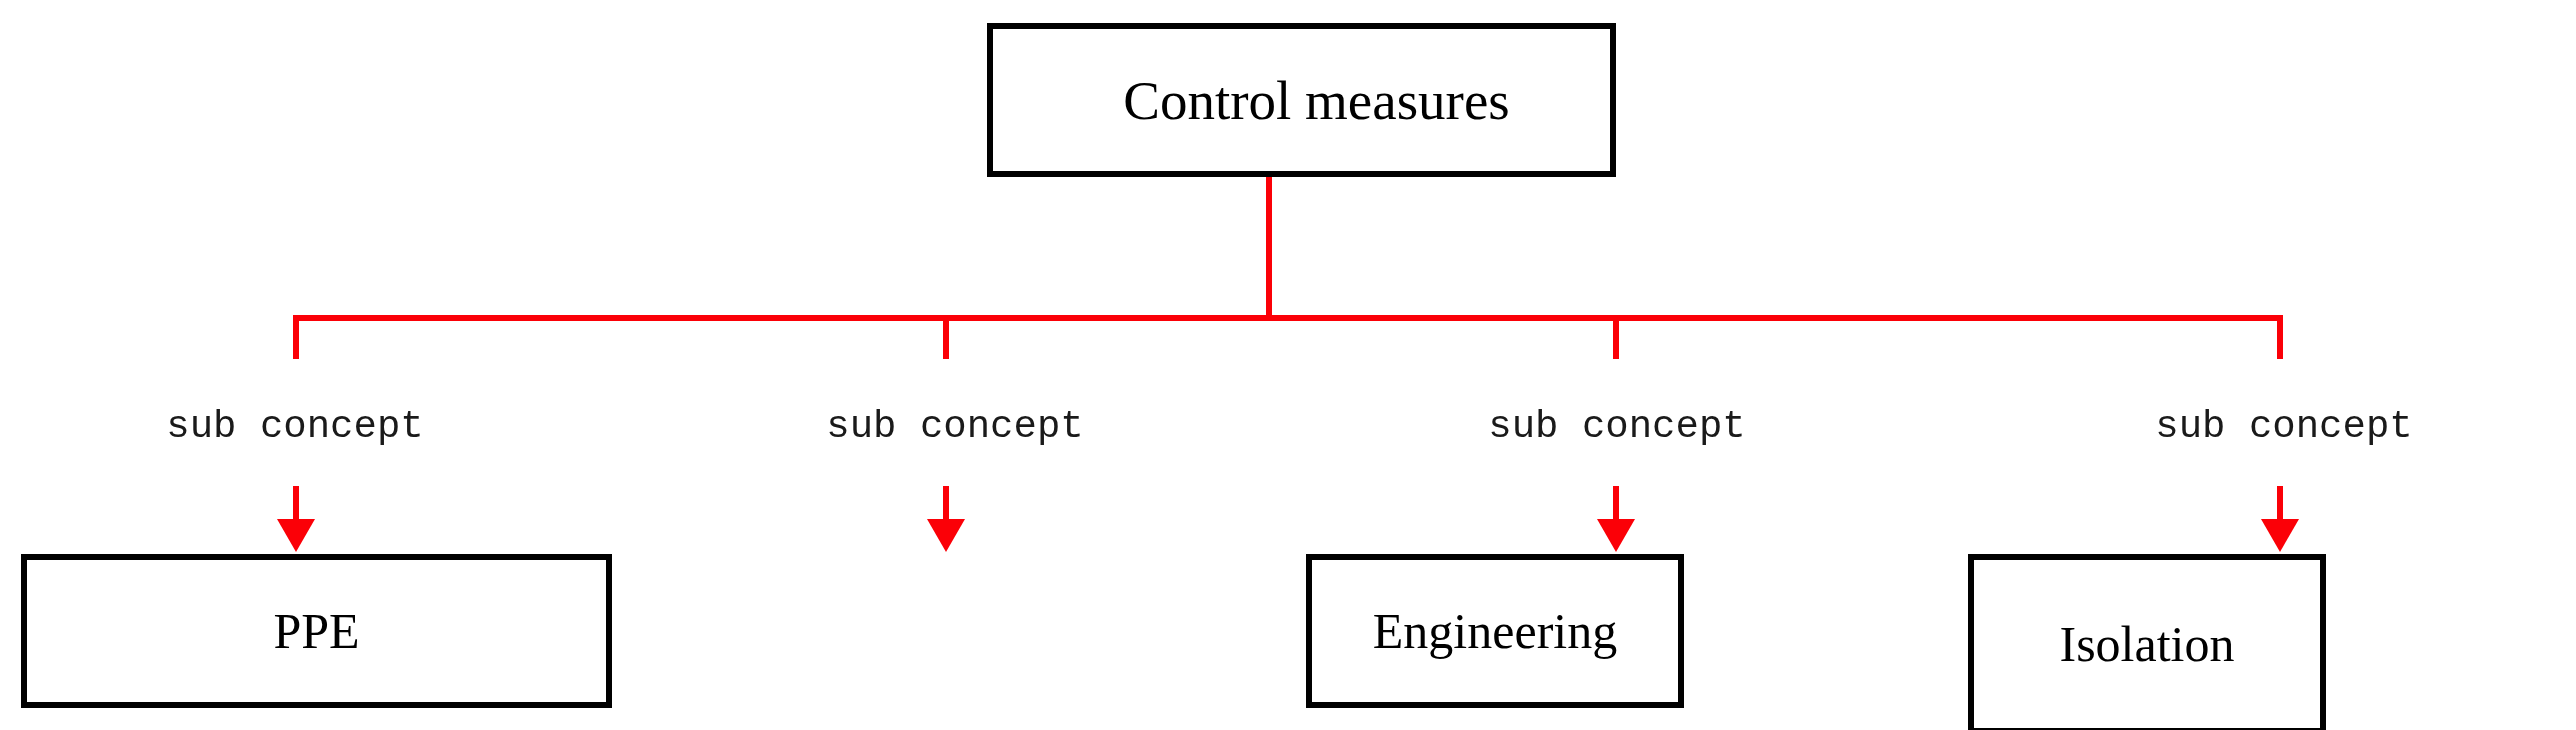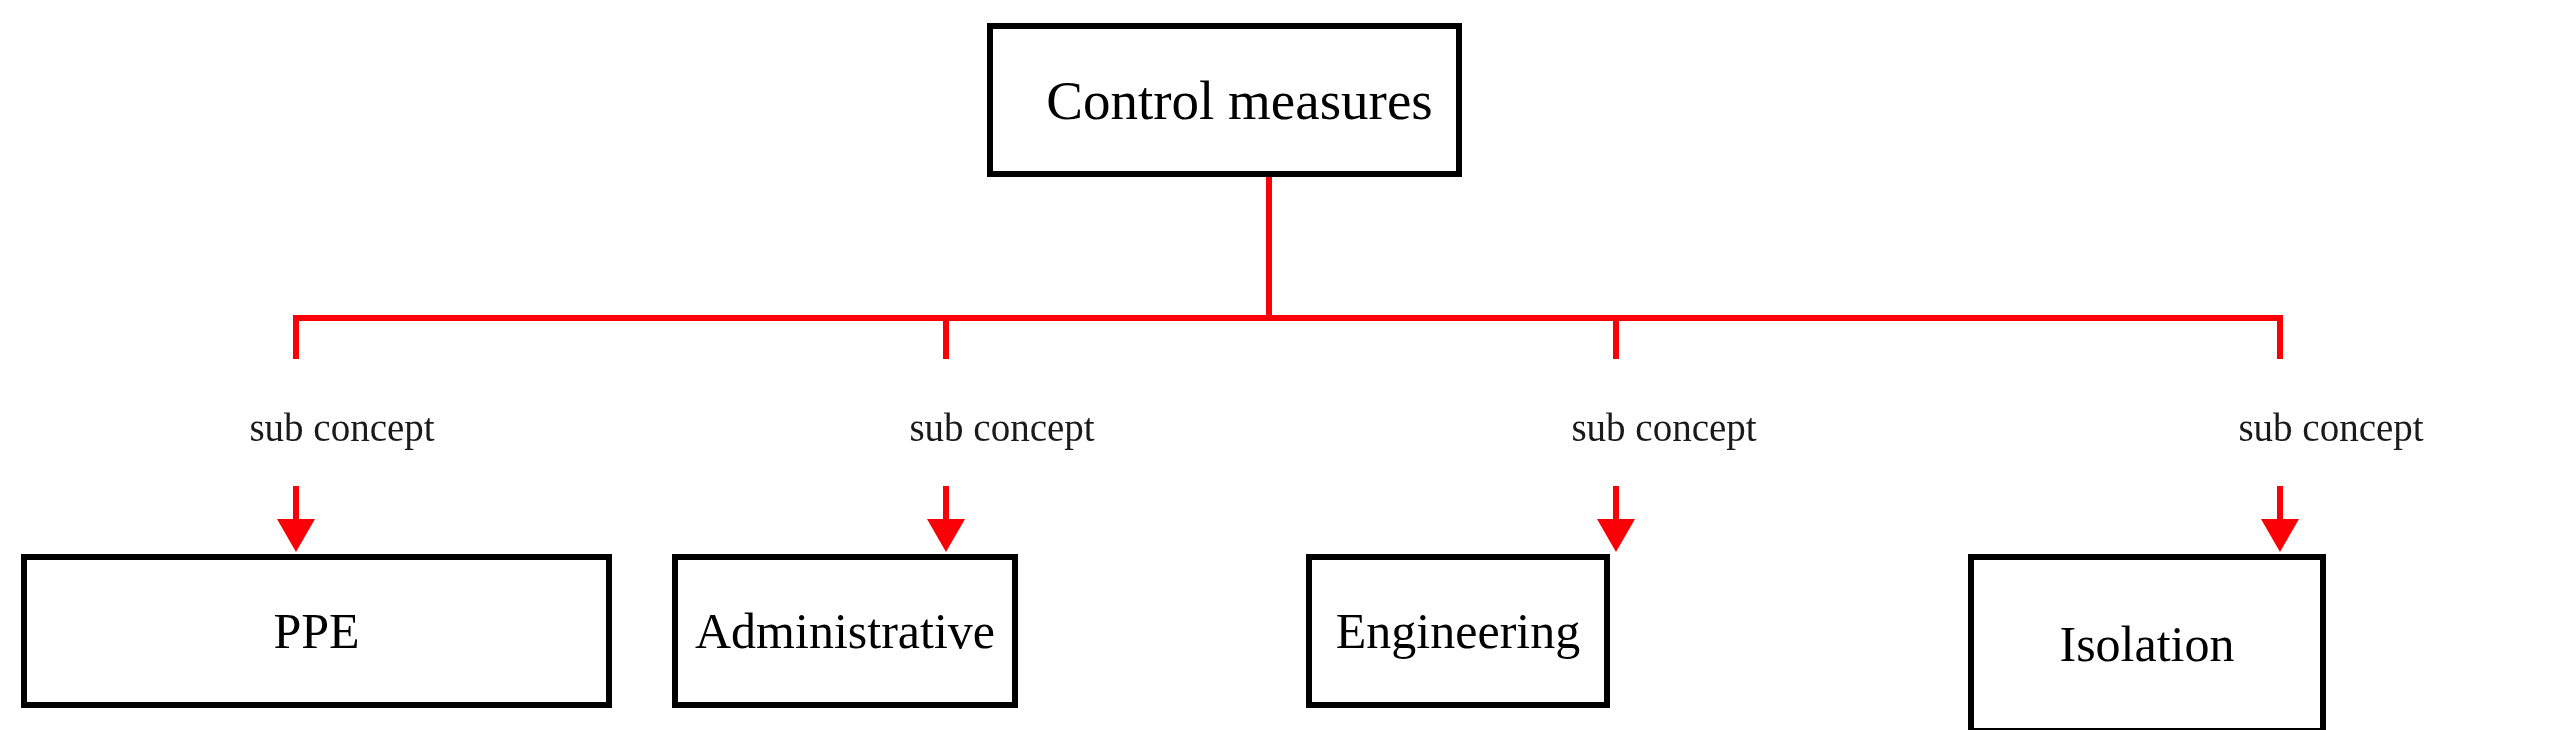--- a/index.html
+++ b/index.html
@@ -34,29 +34,29 @@
     font-family: "Liberation Serif", "DejaVu Serif", serif;
     color: #000000;
     font-weight: 400;
     line-height: 1;
     white-space: nowrap;
   }
 
   #root-node {
     left: 987px;
     top: 23px;
-    width: 475px;
+    width: 629px;
     height: 154px;
     padding-left: 30px;
   }
   #root-node .node-label { font-size: 55px; }
 
   #leaf-node-0 { left: 21px;   top: 554px; width: 591px; height: 154px; text-align: right; }
   #leaf-node-1 { left: 672px;  top: 554px; width: 346px; height: 154px; }
-  #leaf-node-2 { left: 1306px; top: 554px; width: 304px; height: 154px; }
+  #leaf-node-2 { left: 1306px; top: 554px; width: 378px; height: 154px; }
   #leaf-node-3 { left: 1968px; top: 554px; width: 358px; height: 180px; }
   .leaf-node .node-label { font-size: 50px; }
 
   
   .conn-v {
     position: absolute;
     width: 5.5px;
     background: #fb0007;
   }
   .conn-h {
@@ -74,27 +74,26 @@
     width: 0;
     height: 0;
     border-left: 19px solid transparent;
     border-right: 19px solid transparent;
     border-top: 33px solid #fb0007;
   }
 
   
   .edge-label {
     position: absolute;
-    font-family: Liberation Serif, serif;
+    font-family: Liberation Mono, monospace;
     font-size: 39px;
     color: #1a1a1a;
     white-space: nowrap;
     transform: translateX(-50%);
     line-height: 1;
-    margin-left: 47px;
   }
 </style>
 </head>
 <body>
 
 <div id="diagram-root">
 
   <div class="node-box root-node" id="root-node">
     <span class="node-label">Control measures</span>
   </div>
@@ -122,23 +121,20 @@
   <div class="arrow-shaft" style="left:1613px; top:486px; height:35px;"></div>
   <div class="arrow-head" style="left:1597px; top:519px;"></div>
 
   <div class="arrow-shaft" style="left:2277px; top:486px; height:35px;"></div>
   <div class="arrow-head" style="left:2261px; top:519px;"></div>
 
   <div class="node-box leaf-node" id="leaf-node-0">
     <span class="node-label">PPE</span>
   </div>
 
-  <div class="node-box leaf-node" id="leaf-node-1">
-    <span class="node-label">Administrative</span>
-  </div>
 
   <div class="node-box leaf-node" id="leaf-node-2">
     <span class="node-label">Engineering</span>
   </div>
 
   <div class="node-box leaf-node" id="leaf-node-3">
     <span class="node-label">Isolation</span>
   </div>
 
 </div>

